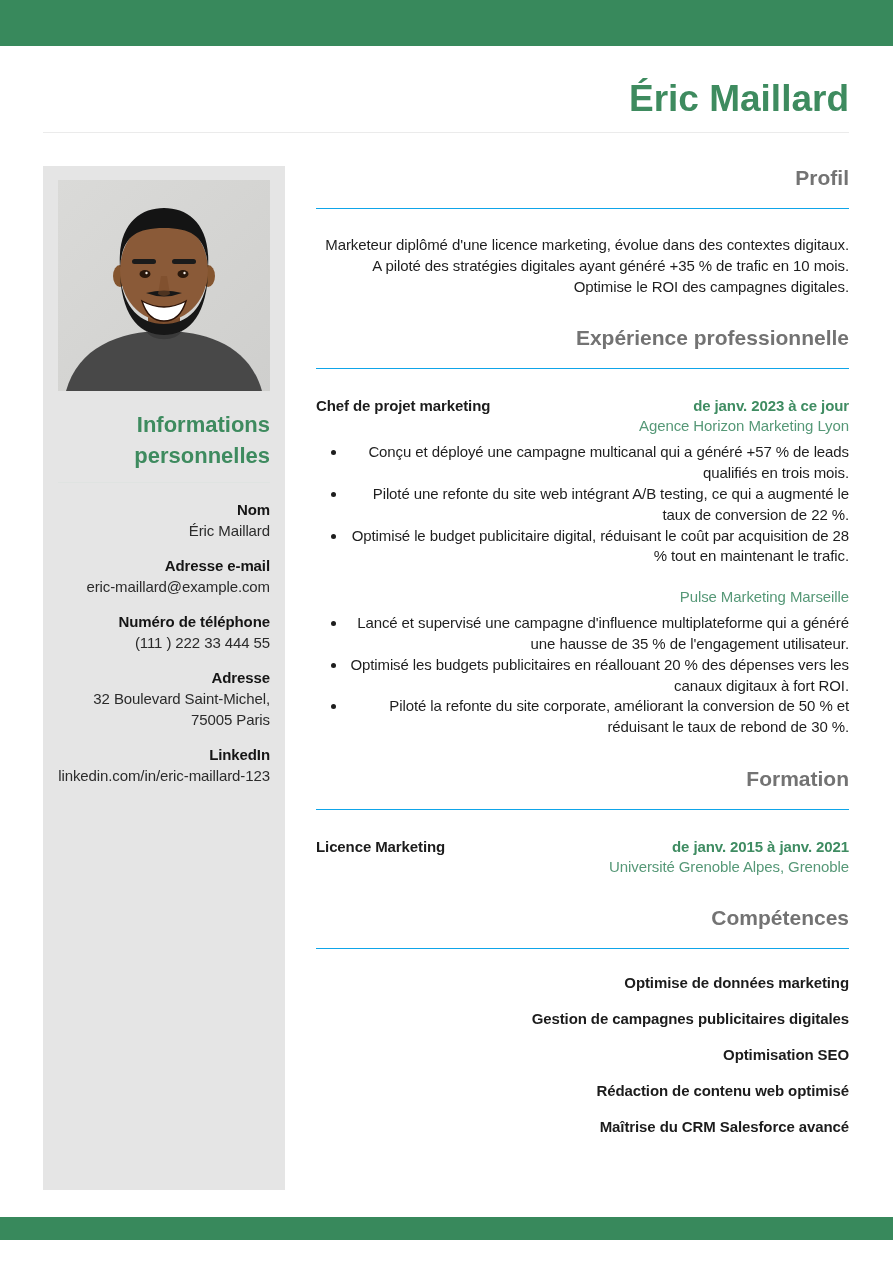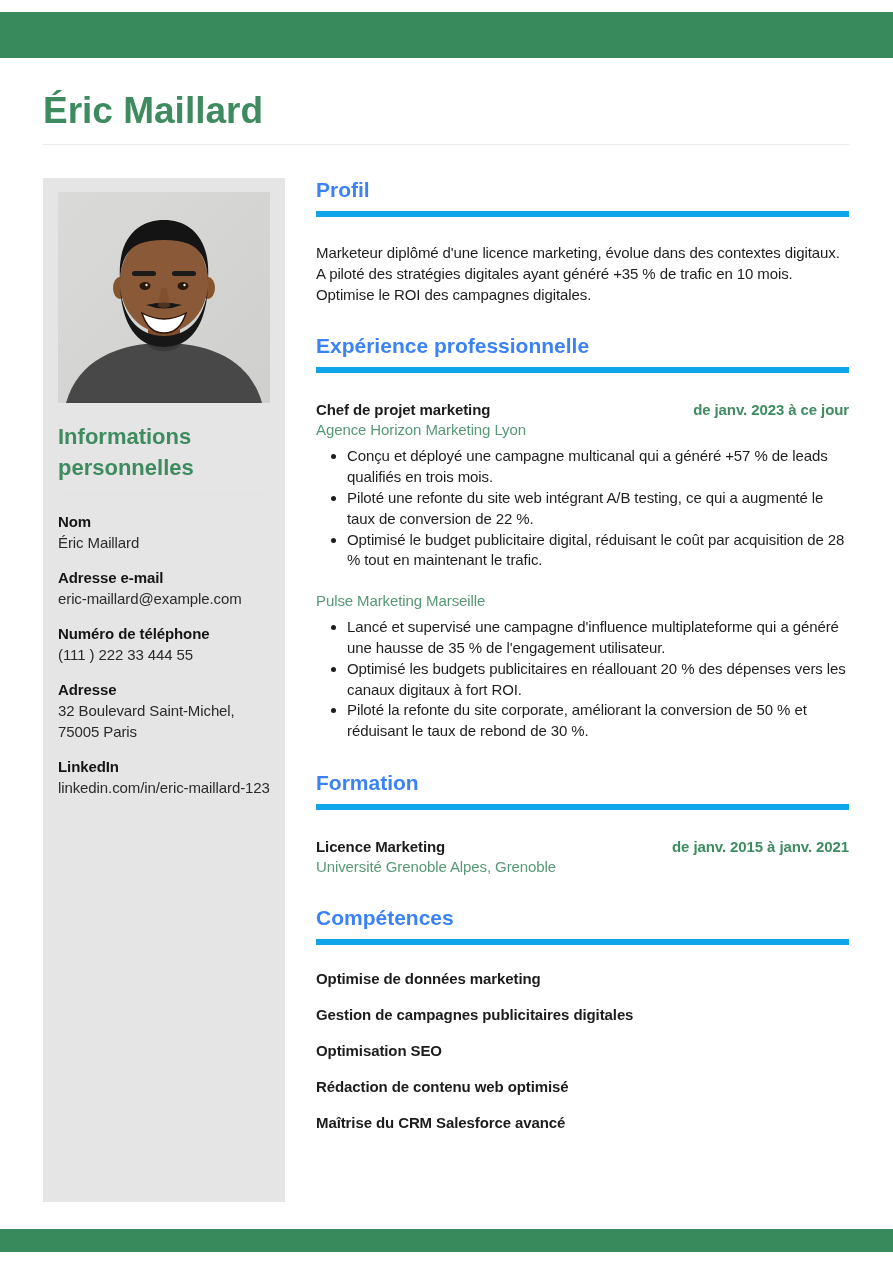--- a/index.html
+++ b/index.html
@@ -1,23 +1,24 @@
 <!DOCTYPE html>
 <html lang="fr"><head>
 <meta charset="utf-8">
 <style>
   * { margin:0; padding:0; box-sizing:border-box; }
   html,body { background:#ffffff; }
   body { font-family:"Liberation Sans", sans-serif; }
   .page {
     position:relative;
     width:893px; height:1240px;
-    margin:12px auto;
+    margin:0 auto;
     background:#ffffff;
     overflow:hidden;
+    text-align:right;
   }
   .topbar { height:46px; background:#38895c; }
   .bottombar { position:absolute; left:0; right:0; top:1217px; height:42px; background:#38895c; }
 
   .header { padding:33px 44px 0 43px; }
   .name {
     font-size:37px; font-weight:bold; color:#3e8b5f;
     line-height:1.08; letter-spacing:0;
   }
   .header-rule { border-bottom:1px solid #ebebeb; margin-top:13px; }
@@ -37,22 +38,22 @@
     line-height:31px;
   }
   .sidebar-rule { border-bottom:1px solid #dfe3e1; margin:11px 0 16px; }
   .field { margin-bottom:14px; font-size:15px; line-height:21px; letter-spacing:-0.1px; }
   .field-label { font-weight:bold; color:#151515; }
   .field-value { color:#2b2b2b; }
 
   
   .main { flex:1; padding-left:31px; min-width:0; }
   .section-title {
-    font-size:21px; font-weight:bold; color:#3b82f6;
-    padding-bottom:9px; border-bottom:6px solid #0ea5e9;
+    font-size:21px; font-weight:bold; color:#737373;
+    padding-bottom:18px; border-bottom:1px solid #0ea5e9;
   }
   .mt-sec { margin-top:29px; }
   .profile-text {
     margin-top:26px;
     font-size:15px; line-height:20.8px; color:#1e1e1e; letter-spacing:-0.1px;
   }
   .job { margin-top:26px; }
   .job + .job { margin-top:20px; }
   .entry-head { display:flex; justify-content:space-between; align-items:baseline; }
   .entry-role { font-size:15px; font-weight:bold; color:#1c1c1c; line-height:21px; letter-spacing:-0.1px; }

